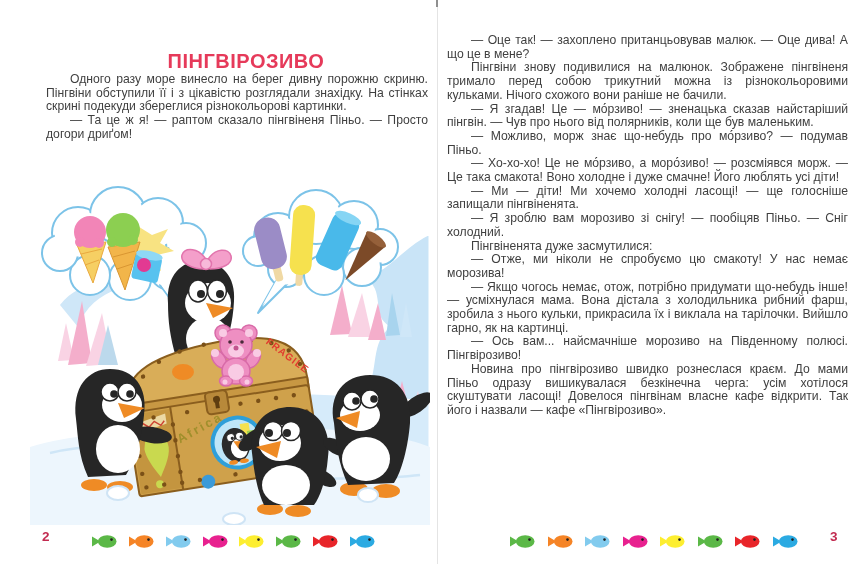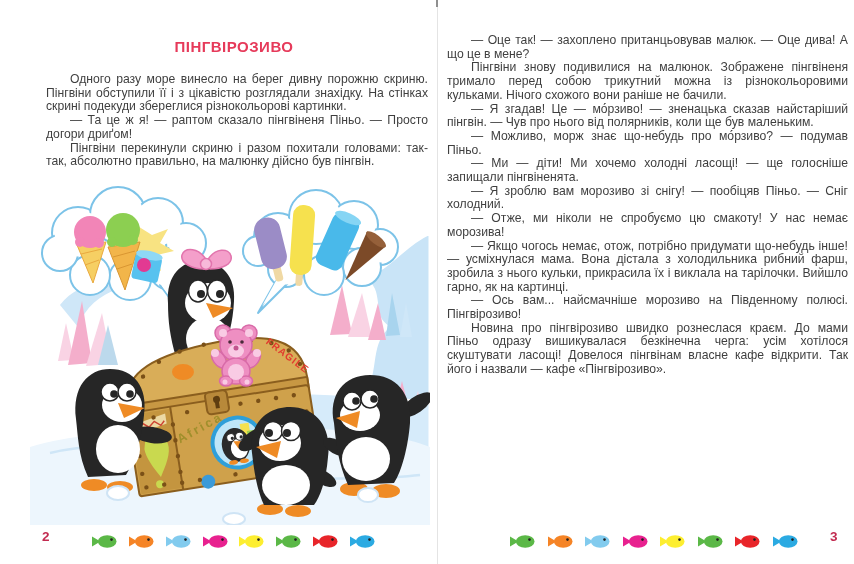--- a/index.html
+++ b/index.html
@@ -5,22 +5,22 @@
   html,body{margin:0;padding:0;}
   body{
     width:854px;height:564px;position:relative;overflow:hidden;
     background:#ffffff;
     font-family:"Liberation Sans", sans-serif;
   }
   .gutter{position:absolute;left:437px;top:0;width:1px;height:564px;background:#e4e4e4;}
   .gutter-tick{position:absolute;left:436px;top:0;width:2px;height:7px;background:#8f8f8f;}
 
   .story-title{
-    position:absolute;left:30px;top:34px;width:400px;margin:4px;
-    text-align:center;font-size:15px;font-weight:bold;letter-spacing:0.5px;
+    position:absolute;left:30px;top:34px;width:400px;margin:16px;
+    text-align:center;font-size:20px;font-weight:bold;letter-spacing:0.5px;
     color:#e63a5a;
   }
   .text-block{position:absolute;color:#3f3f3f;font-size:12.2px;line-height:13.7px;
     text-align:justify;hyphens:auto;}
   .text-block p{margin:0;text-indent:24px;}
   .text-left{left:46px;top:73px;width:382px;}
   .text-right{left:447px;top:34px;width:401px;}
 
   .illustration{position:absolute;left:30px;top:185px;width:400px;height:340px;}
 
@@ -36,21 +36,20 @@
 <body>
 
 <div class="gutter"></div>
 <div class="gutter-tick"></div>
 
 <h1 class="story-title">ПІНГВІРОЗИВО</h1>
 
 <div class="text-block text-left">
   <p>Одного разу море винесло на берег дивну порожню скриню. Пінгвіни обступили її і з цікавістю розглядали знахідку. На стінках скрині подекуди збереглися різнокольорові картинки.</p>
   <p>— Та це ж я! — раптом сказало пінгвіненя Піньо. — Просто догори дриґом!</p>
-  <p>Пінгвіни перекинули скриню і разом похитали головами: так-так, абсолютно правильно, на малюнку дійсно був пінгвін.</p>
 </div>
 
 <svg class="illustration" viewBox="0 0 400 340" xmlns="http://www.w3.org/2000/svg">
 
   <g>
     <path d="M400,48 C372,60 362,84 332,92 C356,106 338,130 358,142 C336,162 350,190 330,212 C348,232 336,262 356,276 C372,286 388,288 400,286 Z" fill="#c9e4f7" stroke="#ffffff" stroke-width="3"></path>
     <path d="M30,120 C45,100 72,94 88,104 C70,110 55,122 48,142 Z" fill="#cfe7f8"></path>
     <polygon points="28,176 36,138 44,175" fill="#f9d3e4"></polygon>
     <polygon points="38,180 52,116 62,178" fill="#f4aecb"></polygon>
     <polygon points="56,181 72,128 82,179" fill="#f9d3e4"></polygon>
@@ -316,22 +315,24 @@
   <ellipse cx="88" cy="308" rx="11" ry="7" fill="#ffffff" stroke="#cfe4f5" stroke-width="2"></ellipse>
   <ellipse cx="338" cy="310" rx="10" ry="7" fill="#ffffff" stroke="#cfe4f5" stroke-width="2"></ellipse>
   <ellipse cx="204" cy="334" rx="11" ry="6" fill="#ffffff" stroke="#cfe4f5" stroke-width="2"></ellipse>
 </svg>
 
 <div class="text-block text-right">
   <p>— Оце так! — захоплено пританцьовував малюк. — Оце дива! А що це в мене?</p>
   <p>Пінгвіни знову подивилися на малюнок. Зображене пінгвіненя тримало перед собою трикутний можна із різнокольоровими кульками. Нічого схожого вони раніше не бачили.</p>
   <p>— Я згадав! Це — мо́рзиво! — зненацька сказав найстаріший пінгвін. — Чув про нього від полярників, коли ще був маленьким.</p>
   <p>— Можливо, морж знає що-небудь про мо́рзиво? — подумав Піньо.</p>
+  <p>— Хо-хо-хо! Це не мо́рзиво, а моро́зиво! — розсміявся морж. — Це така смакота! Воно холодне і дуже смачне! Його люблять усі діти!</p>
   <p>— Ми — діти! Ми хочемо холодні ласощі! — ще голосніше запищали пінгвіненята.</p>
   <p>— Я зроблю вам морозиво зі снігу! — пообіцяв Піньо. — Сніг холодний.</p>
+  <p>Пінгвіненята дуже засмутилися:</p>
   <p>— Отже, ми ніколи не спробуємо цю смакоту! У нас немає морозива!</p>
   <p>— Якщо чогось немає, отож, потрібно придумати що-небудь інше! — усміхнулася мама. Вона дістала з холодильника рибний фарш, зробила з нього кульки, прикрасила їх і виклала на тарілочки. Вийшло гарно, як на картинці.</p>
   <p>— Ось вам... найсмачніше морозиво на Південному полюсі. Пінгвірозиво!</p>
   <p>Новина про пінгвірозиво швидко рознеслася краєм. До мами Піньо одразу вишикувалася безкінечна черга: усім хотілося скуштувати ласощі! Довелося пінгвінам власне кафе відкрити. Так його і назвали — кафе «Пінгвірозиво».</p>
 </div>
 
 <span class="pagenum pagenum-left">2</span>
 <div class="fish-row fish-row-left">
   <svg class="fish" viewBox="0 0 25 15">
       <polygon points="0,2.5 8.5,7.5 0,12.5" fill="#5bb847"></polygon>

